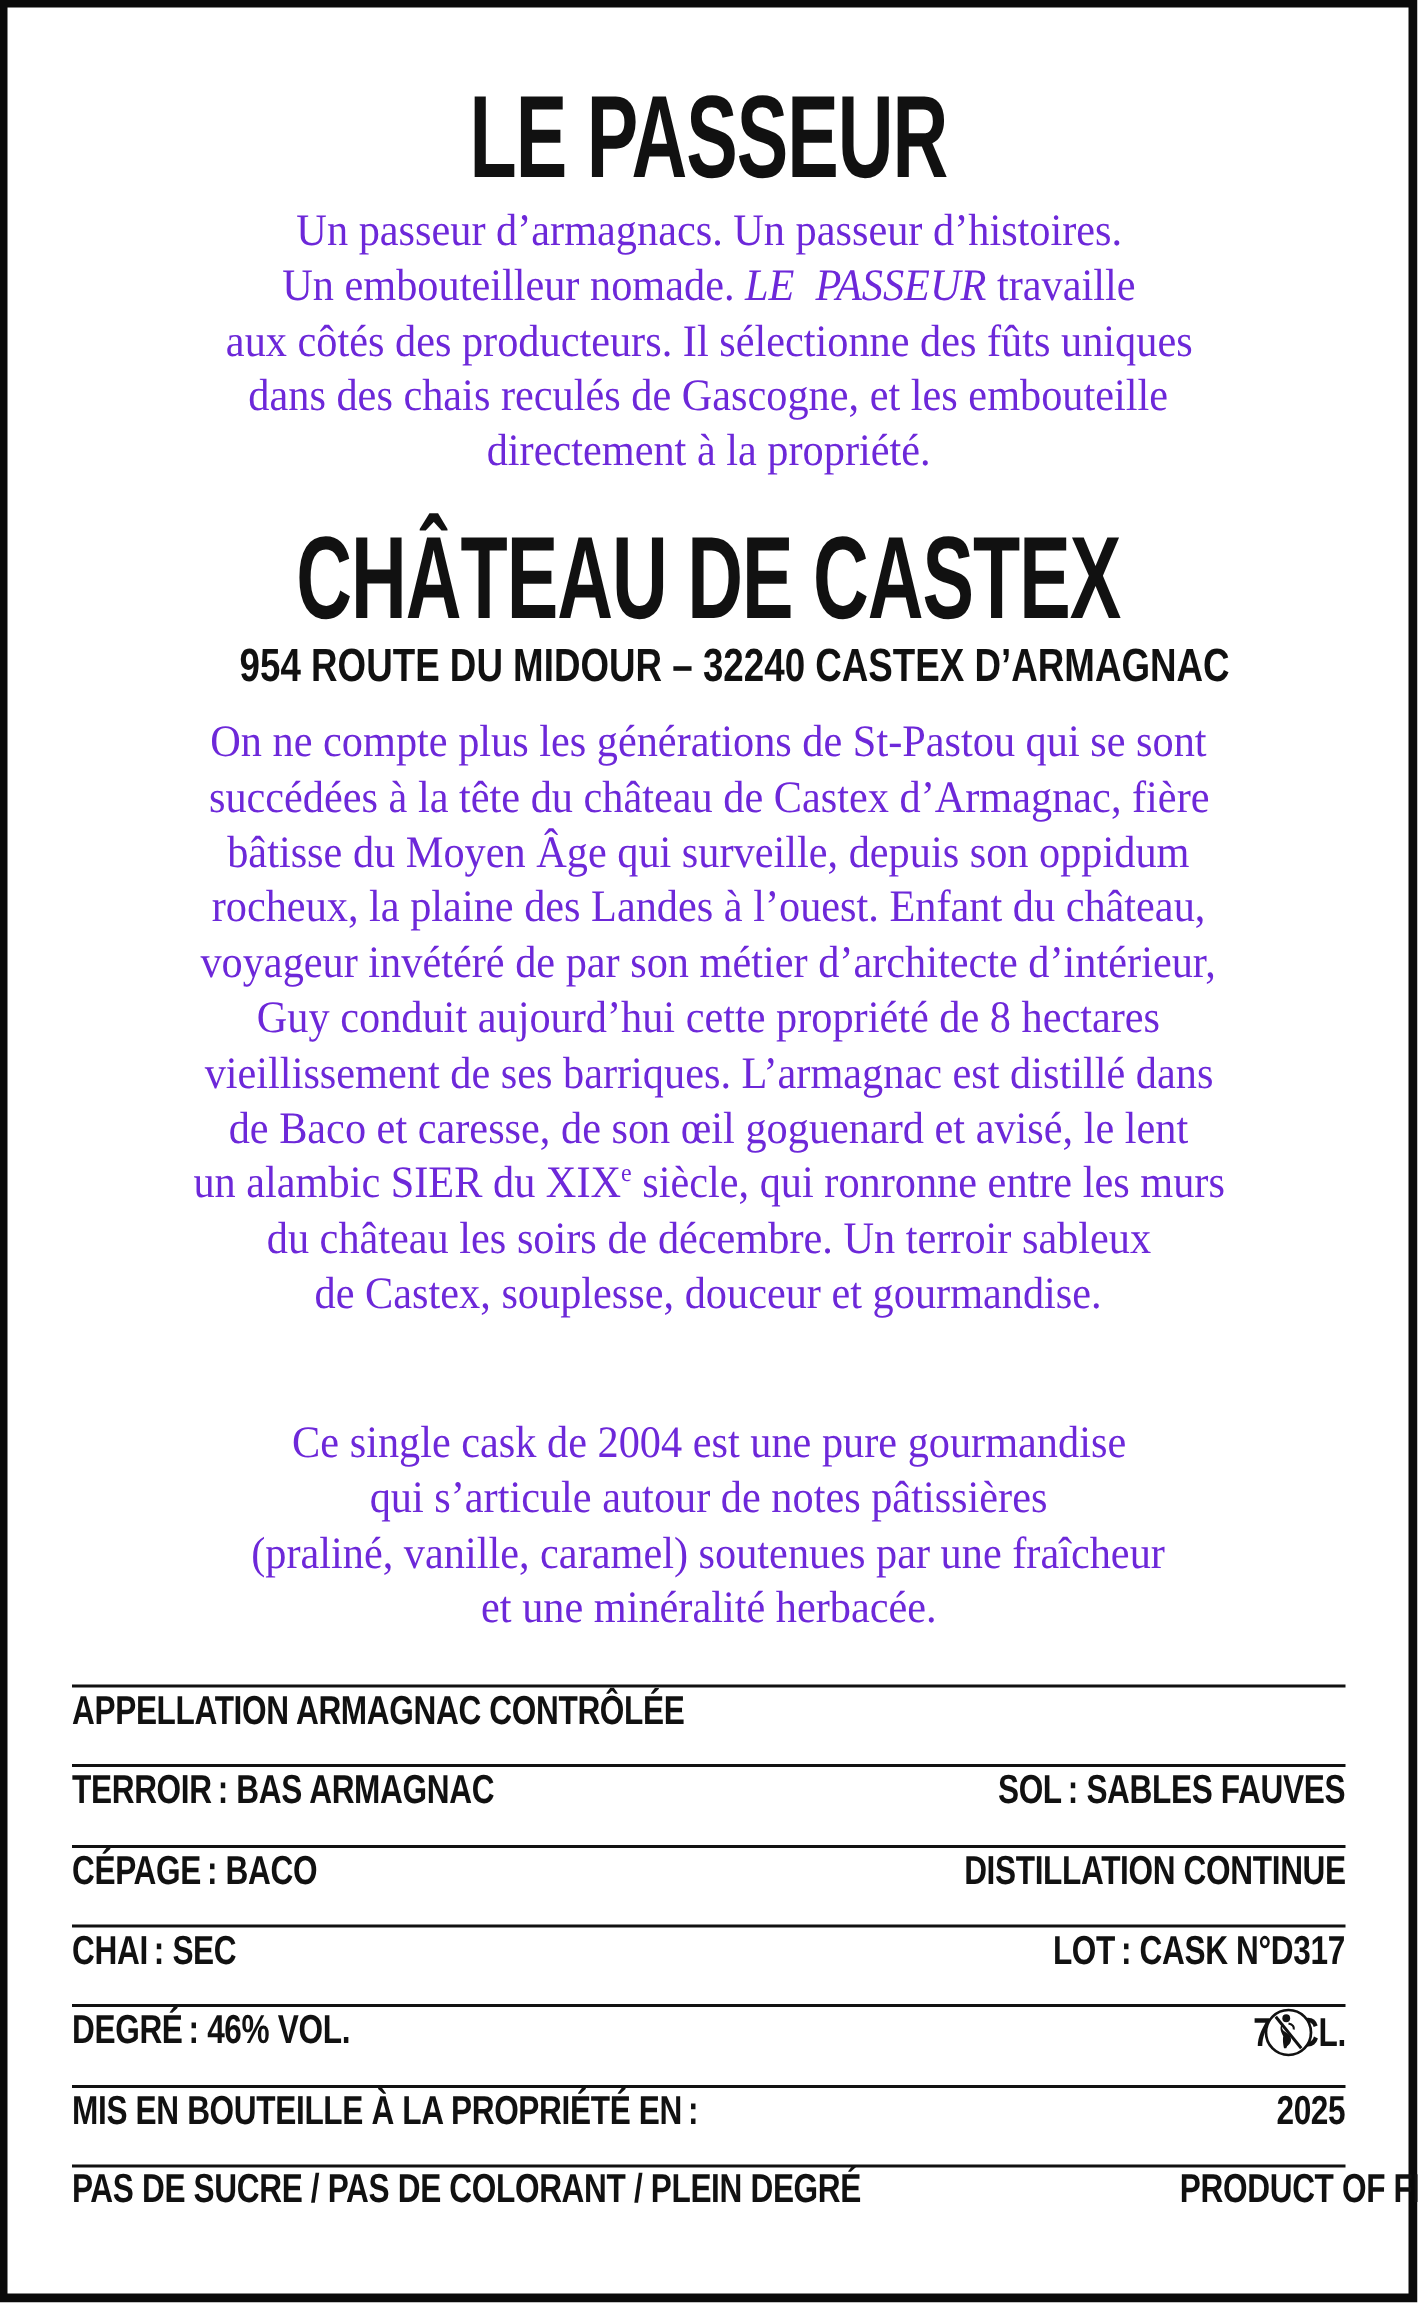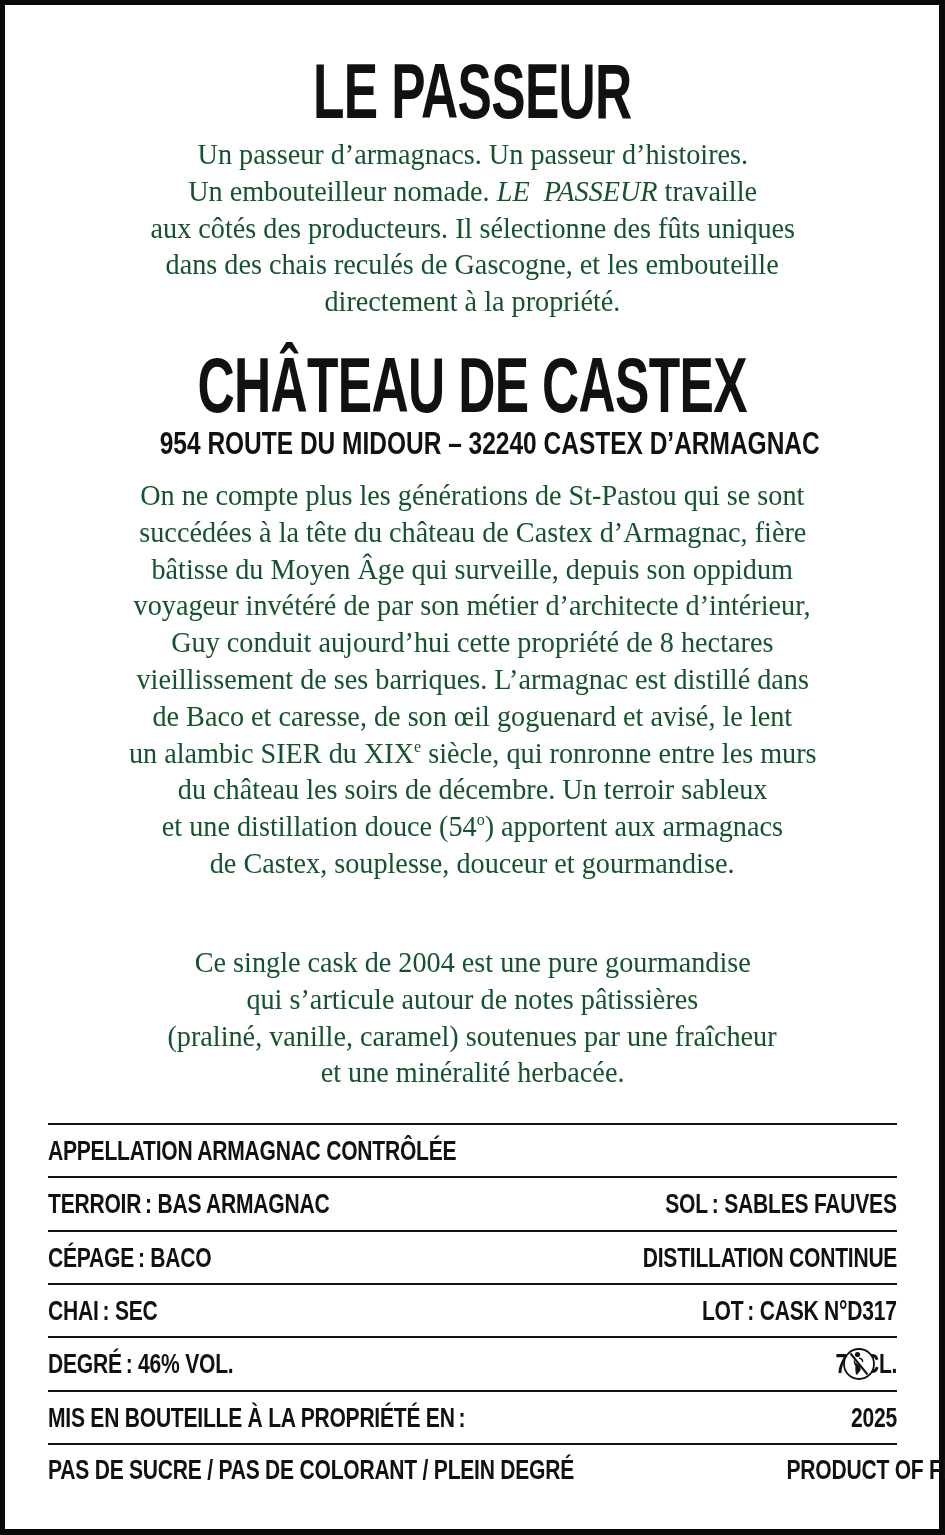--- a/index.html
+++ b/index.html
@@ -23,38 +23,38 @@
   .title1 { top: 52px; }
   .title1 .cond { font-size: 78px; line-height: 78px; transform: scaleX(0.66); letter-spacing: -1px; }
   .title2 { top: 346px; }
   .title2 .cond { font-size: 78px; line-height: 78px; transform: scaleX(0.66); letter-spacing: -1px; }
   .address { top: 428px; padding-left: 34px; }
   .address .cond { font-size: 31px; line-height: 32px; transform: scaleX(0.79); letter-spacing: 0px; }
 
   .serif-block {
     position: absolute; left: 0; width: 945px; text-align: center;
     font-family: "Liberation Serif", serif;
-    color: #14532d;
+    color: #6d28d9;
   }
   .serif-line {
     display: block; white-space: nowrap;
     font-size: 30px; height: 36.8px; line-height: 36.8px;
   }
   .serif-line span.inner { display: inline-block; transform: scaleX(0.94); transform-origin: center; }
   .intro { top: 136px; }
   .story { top: 477px; font-family: Liberation Serif, serif; }
   .tasting { top: 944px; font-family: Liberation Serif, serif; }
   .it { font-style: italic; }
   sup.sup { font-size: 17px; vertical-align: 11px; line-height: 0; }
 
   .table { position: absolute; left: 48px; width: 849px; top: 1123px; }
   .rule { position: absolute; left: 0; width: 849px; height: 2px; background: #111111; }
   .row {
     position: absolute; left: 0; width: 849px; height: 51px;
-    display: flex; align-items: center; justify-content: space-between;
+    display: flex; align-items: flex-start; justify-content: space-between;
   }
   .cell {
     font-family: "Liberation Sans", sans-serif; font-weight: bold;
     font-size: 27px; line-height: 30px; white-space: nowrap;
     display: inline-block; transform: scaleX(0.78); letter-spacing: -0.3px;
   }
   .cell.left { transform-origin: left center; }
   .cell.right { transform-origin: right center; }
   .right-group { display: flex; align-items: center; justify-content: flex-end; }
   .pregnant-icon { width: 34px; height: 34px; margin-right: -58px; position: relative; z-index: 1; }
@@ -81,27 +81,27 @@
 </div>
 
 <div class="center-line address">
   <span class="cond">954 ROUTE DU MIDOUR – 32240 CASTEX D’ARMAGNAC</span>
 </div>
 
 <div class="serif-block story">
   <span class="serif-line"><span class="inner">On ne compte plus les générations de St-Pastou qui se sont</span></span>
   <span class="serif-line"><span class="inner">succédées à la tête du château de Castex d’Armagnac, fière</span></span>
   <span class="serif-line"><span class="inner">bâtisse du Moyen Âge qui surveille, depuis son oppidum</span></span>
+  <span class="serif-line"><span class="inner">rocheux, la plaine des Landes à l’ouest. Enfant du château,</span></span>
   <span class="serif-line"><span class="inner">voyageur invétéré de par son métier d’architecte d’intérieur,</span></span>
   <span class="serif-line"><span class="inner">Guy conduit aujourd’hui cette propriété de 8 hectares</span></span>
   <span class="serif-line"><span class="inner">vieillissement de ses barriques. L’armagnac est distillé dans</span></span>
   <span class="serif-line"><span class="inner">de Baco et caresse, de son œil goguenard et avisé, le lent</span></span>
   <span class="serif-line"><span class="inner"><span>un alambic SIER du XIX</span><sup class="sup">e</sup><span> siècle, qui ronronne entre les murs</span></span></span>
   <span class="serif-line"><span class="inner">du château les soirs de décembre. Un terroir sableux</span></span>
-  <span class="serif-line"><span class="inner"><span>et une distillation douce (54</span><sup class="sup">o</sup><span>) apportent aux armagnacs</span></span></span>
   <span class="serif-line"><span class="inner">de Castex, souplesse, douceur et gourmandise.</span></span>
 </div>
 
 <div class="serif-block tasting">
   <span class="serif-line"><span class="inner">Ce single cask de 2004 est une pure gourmandise</span></span>
   <span class="serif-line"><span class="inner">qui s’articule autour de notes pâtissières</span></span>
   <span class="serif-line"><span class="inner">(praliné, vanille, caramel) soutenues par une fraîcheur</span></span>
   <span class="serif-line"><span class="inner">et une minéralité herbacée.</span></span>
 </div>
 

